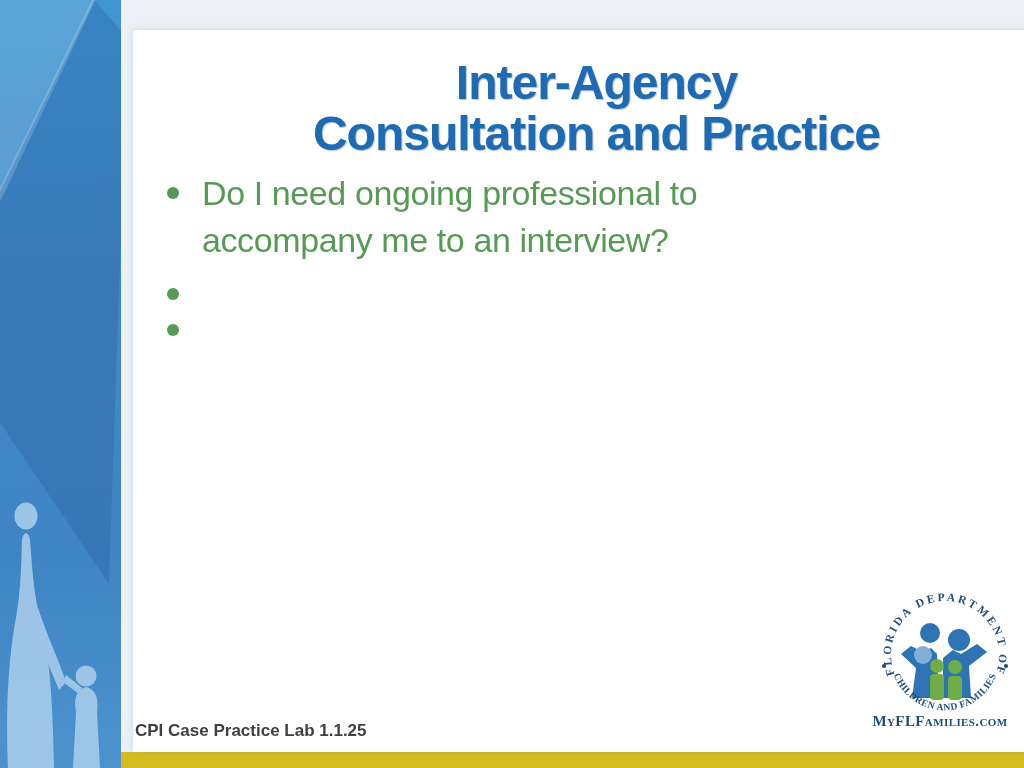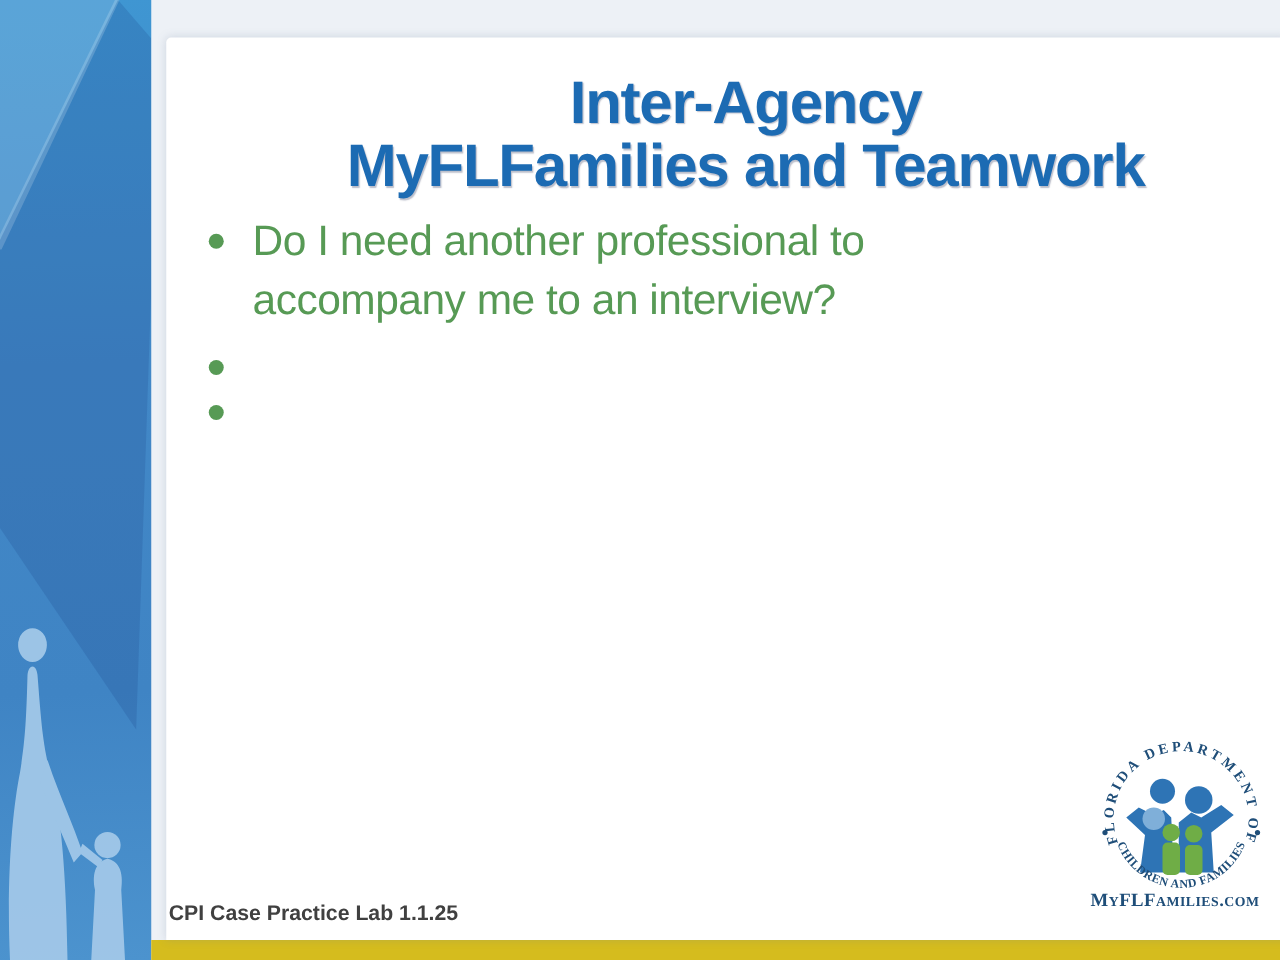--- a/index.html
+++ b/index.html
@@ -64,27 +64,27 @@
       </g>
     </svg>
   </div>
 
   <div class="accent-bar"></div>
 
   <div class="slide">
 
     <div class="title">
       <div class="t1">Inter-Agency</div>
-      <div class="t2">MyFLFamilies and Teamwork</div>
+      <div class="t2">Consultation and Practice</div>
     </div>
 
     <div class="bullets">
       <div class="bullet-row">
         <span class="dot"></span>
-        <p class="btxt">Do I need another professional to
+        <p class="btxt">Do I need ongoing professional to
 accompany me to an interview?</p>
       </div>
       <div class="bullet-row">
         <span class="dot"></span>
       </div>
       <div class="bullet-row">
         <span class="dot"></span>
       </div>
     </div>
 

